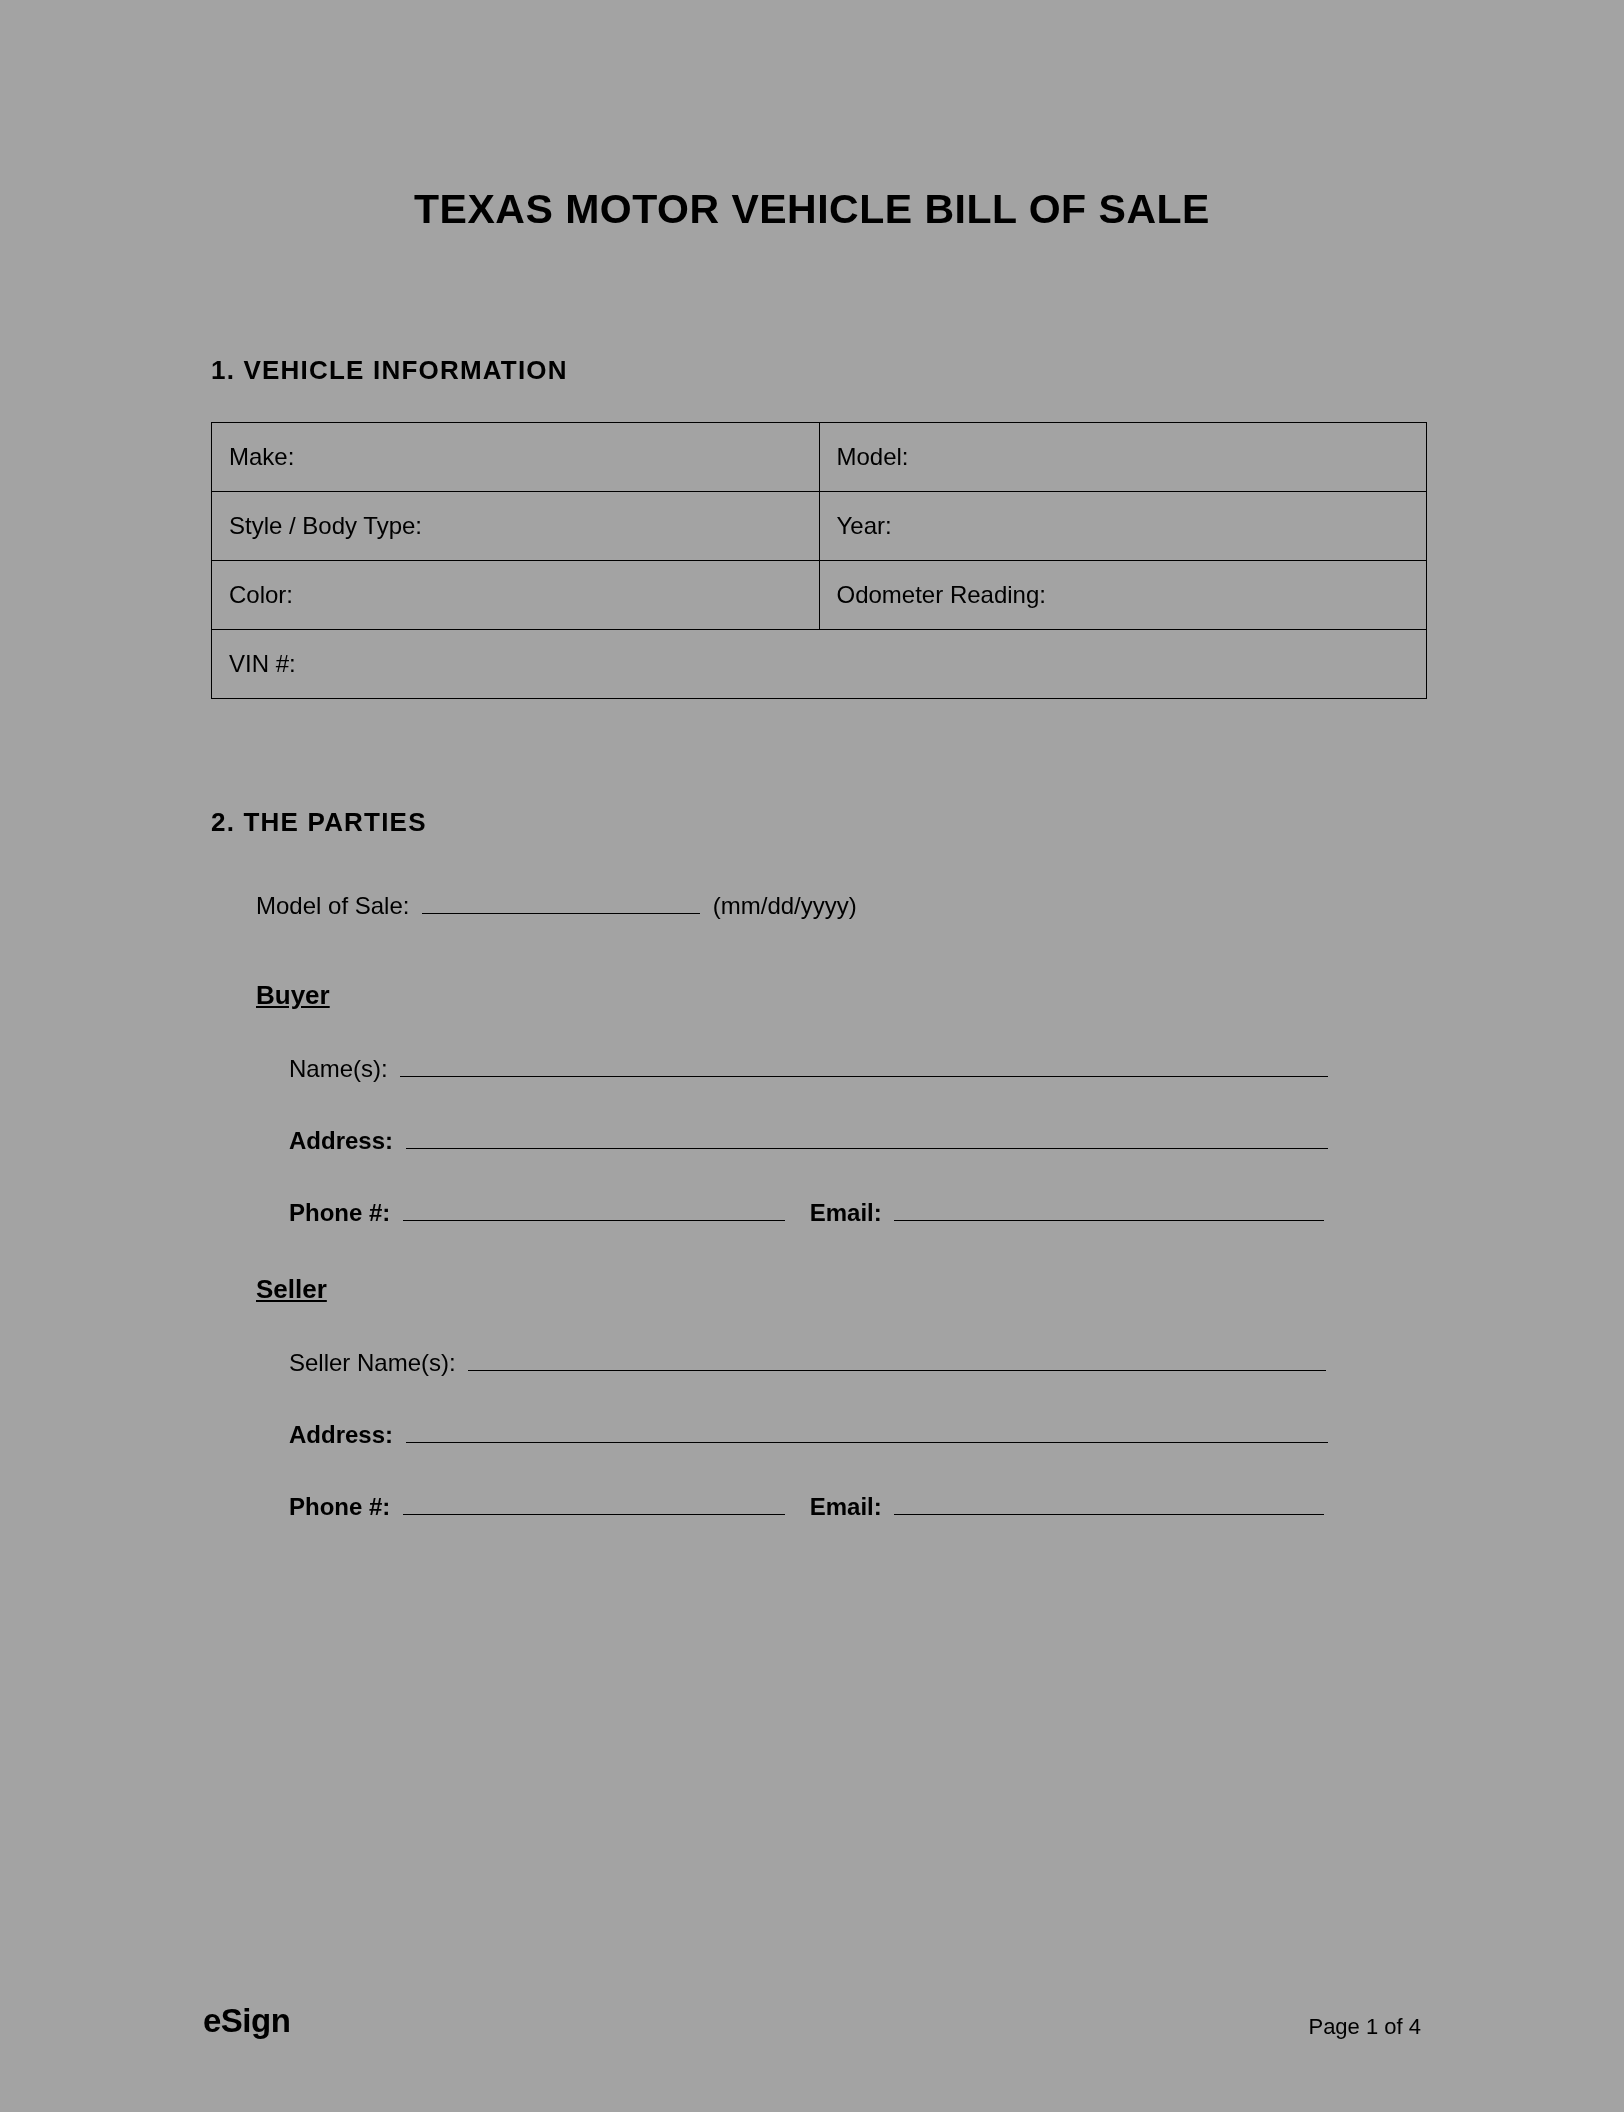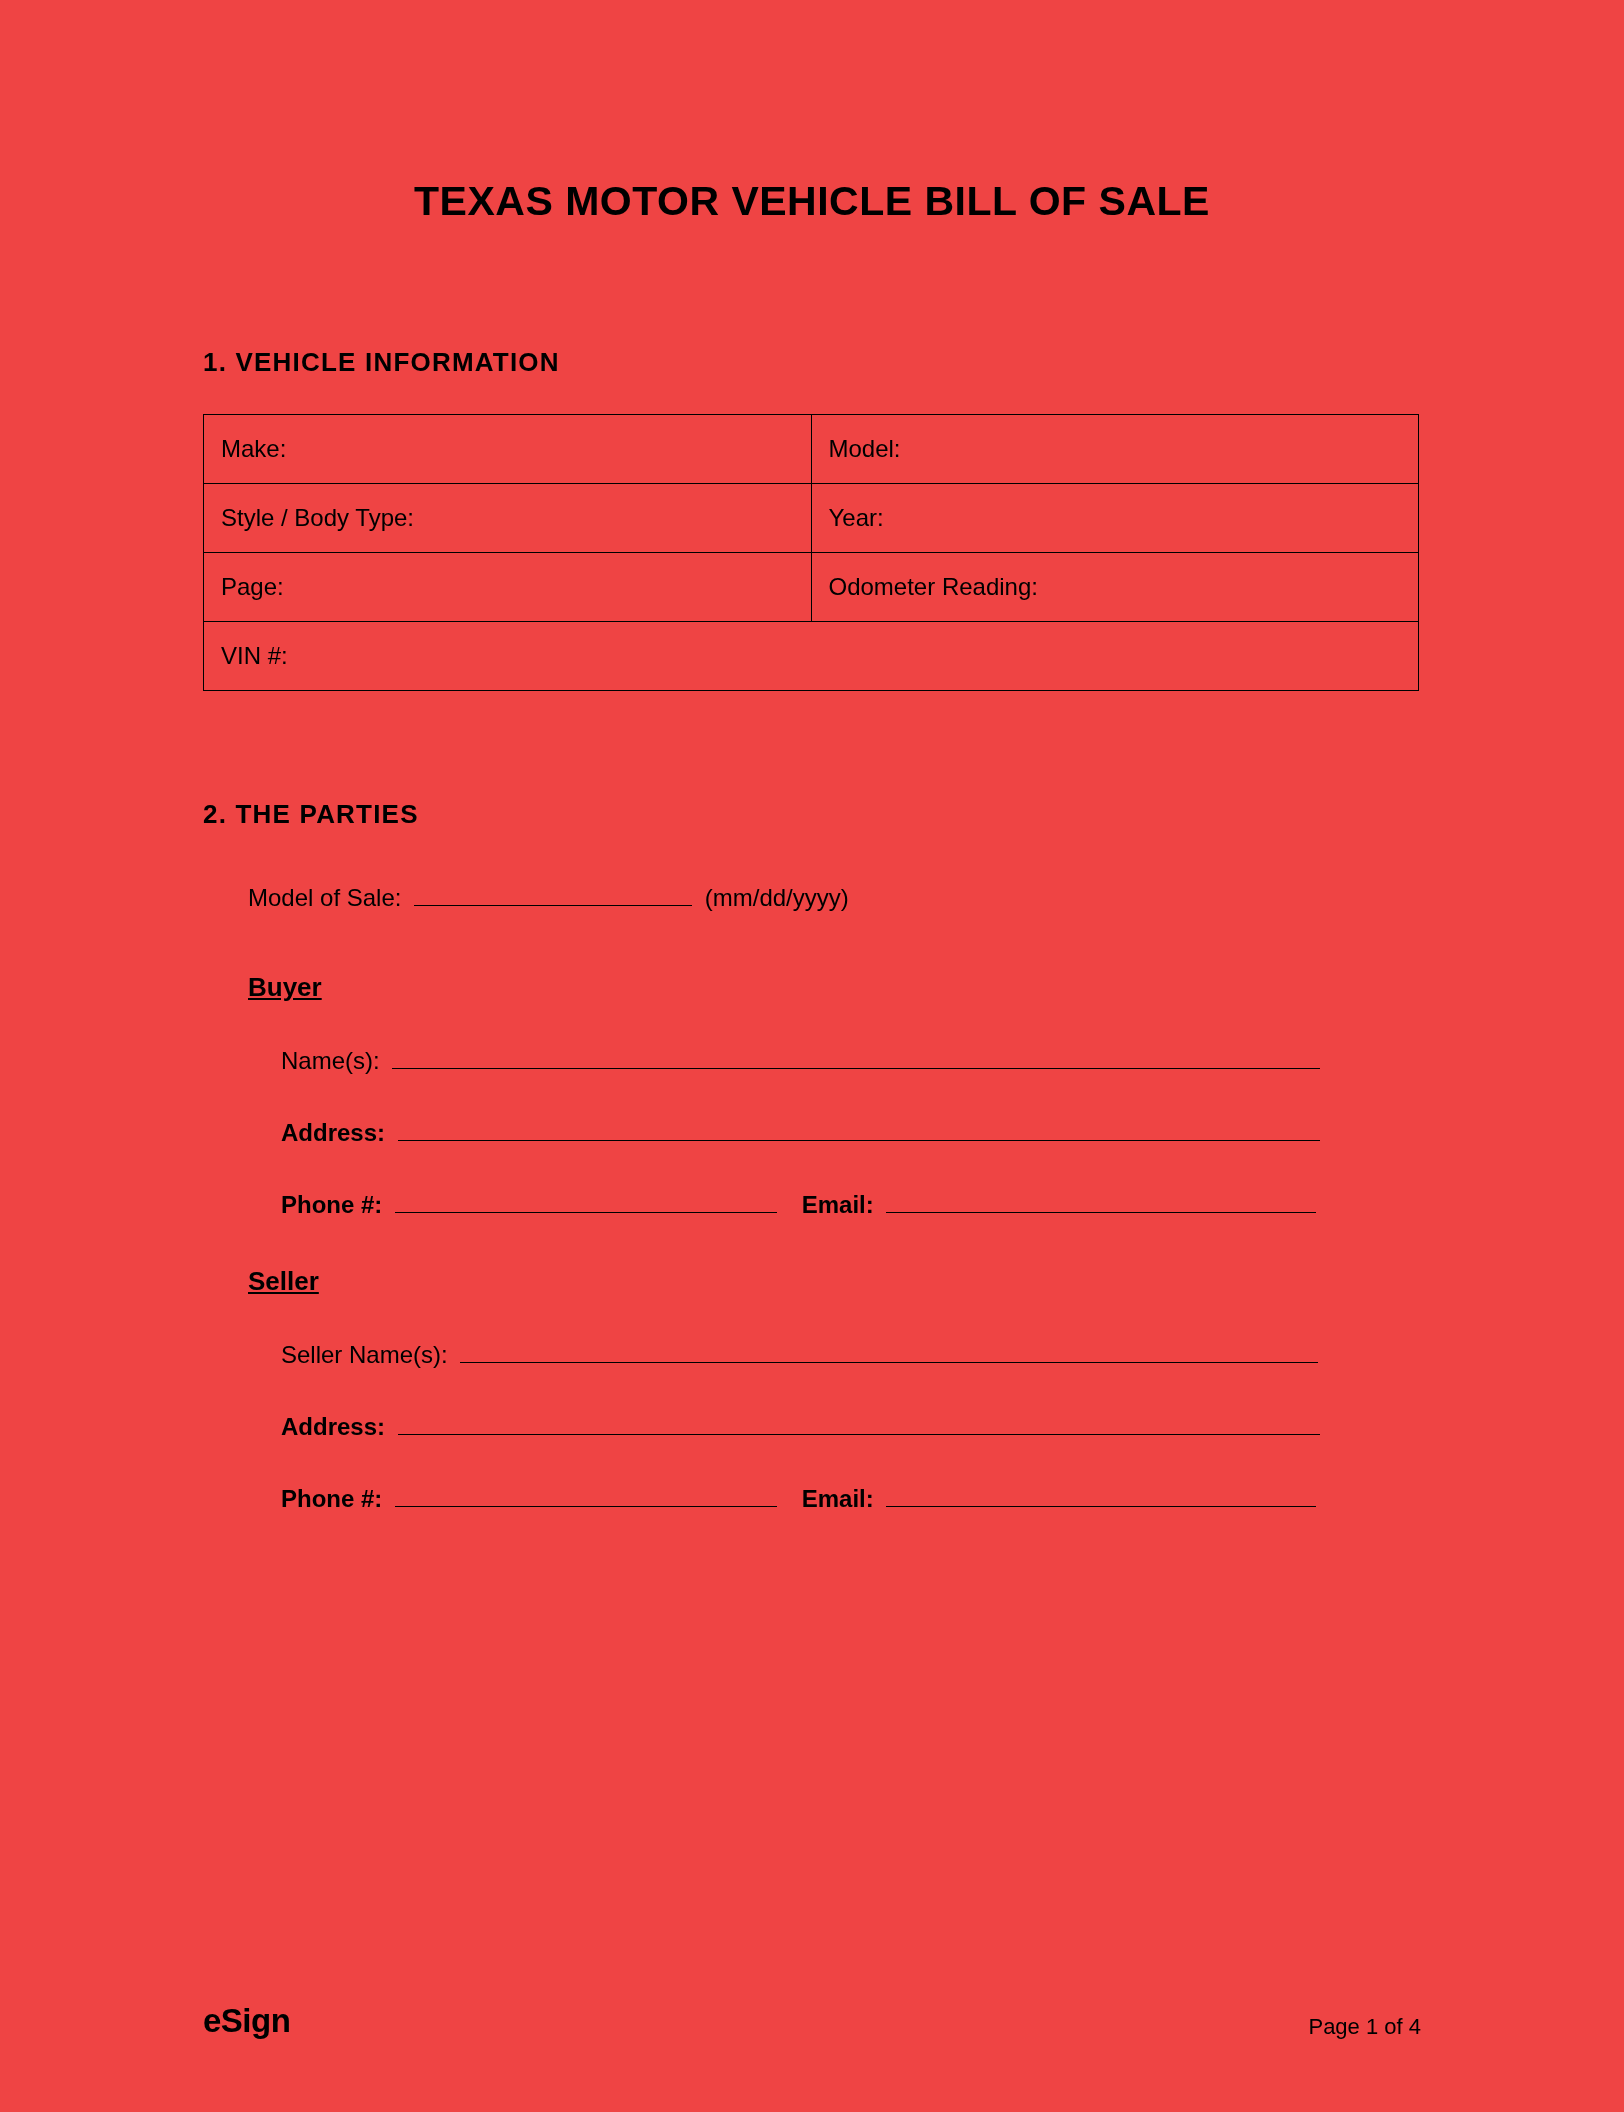--- a/index.html
+++ b/index.html
@@ -8,23 +8,23 @@
     background: #ffffff;
   }
   body {
     font-family: "Liberation Sans", sans-serif;
     color: #000000;
   }
   .page {
     position: relative;
     width: 1624px;
     height: 2112px;
-    background: #ef4444;
+    background: #a3a3a3;
     box-sizing: border-box;
-    padding: 0;
+    padding: 8px;
     overflow: hidden;
   }
   .doc-title {
     text-align: center;
     font-size: 41px;
     font-weight: bold;
     letter-spacing: 0.5px;
     margin: 0;
     padding-top: 178px;
   }
@@ -124,21 +124,21 @@
     <tbody>
       <tr>
         <td>Make:</td>
         <td>Model:</td>
       </tr>
       <tr>
         <td>Style / Body Type:</td>
         <td>Year:</td>
       </tr>
       <tr>
-        <td>Page:</td>
+        <td>Color:</td>
         <td>Odometer Reading:</td>
       </tr>
       <tr>
         <td colspan="2">VIN #:</td>
       </tr>
     </tbody>
   </table>
 
   <h2 class="section-heading sec2-heading">2.  THE PARTIES</h2>
 

